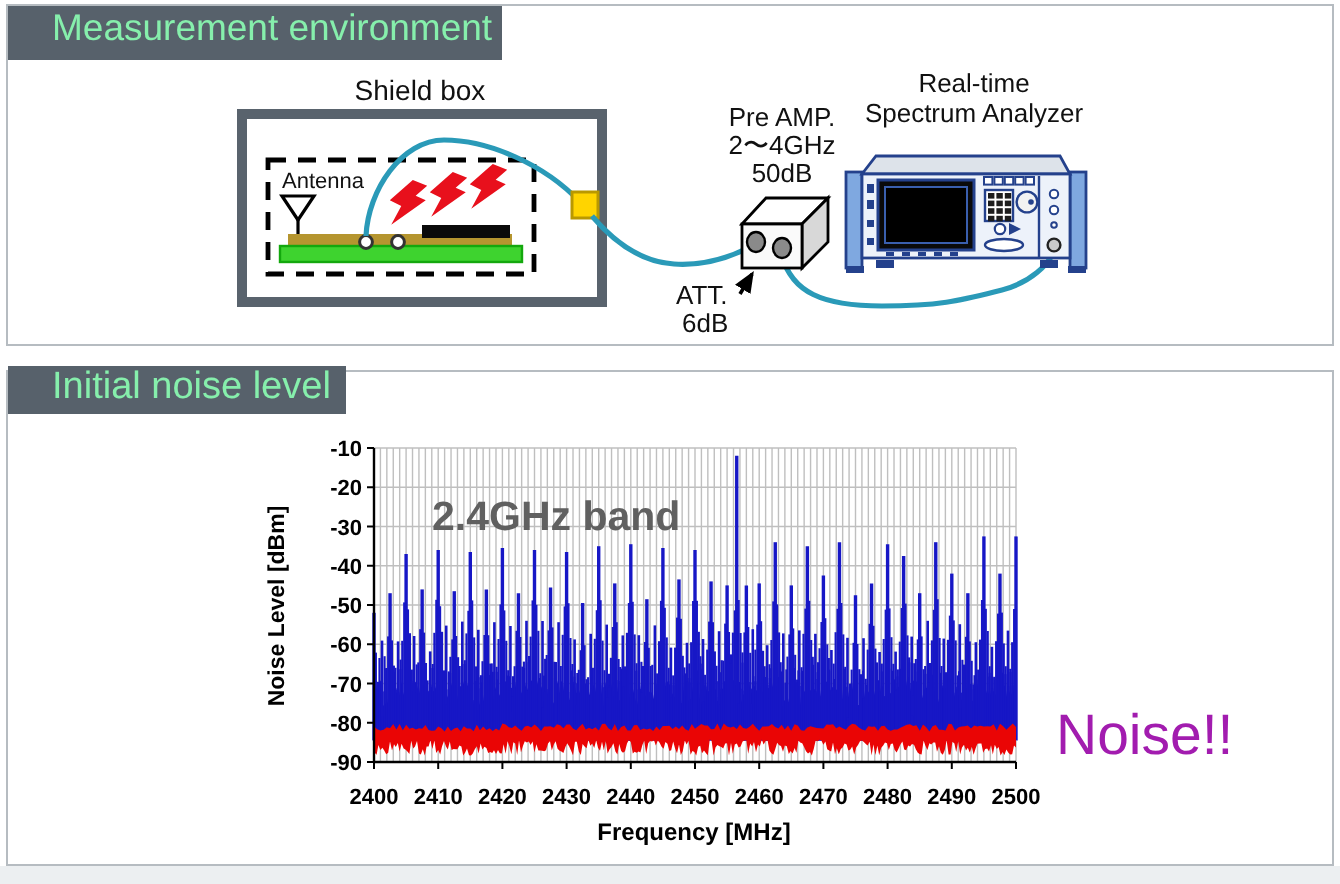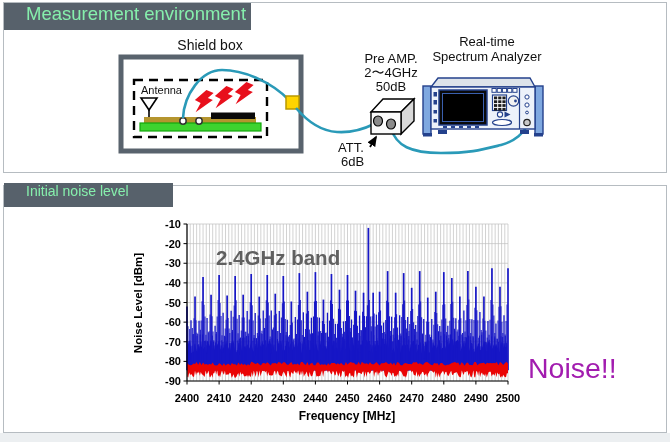--- a/index.html
+++ b/index.html
@@ -3,21 +3,21 @@
 <meta charset="utf-8">
 <style>
   * { margin:0; padding:0; box-sizing:border-box; }
   html,body { width:670px; height:442px; background:#ffffff; font-family:"Liberation Sans",sans-serif; overflow:hidden; position:relative; }
   #bg { position:absolute; left:0; top:0; width:670px; height:442px; background:#ffffff; z-index:-1; }
   .panel { position:absolute; background:#fff; border:1px solid #b6bcc1; }
   #panel-top { left:3px; top:2px; width:664px; height:171px; }
   #panel-bottom { left:3px; top:185px; width:664px; height:248px; }
   .section-header { position:absolute; background:#57616b; color:#86efac; z-index:5; display:flex; align-items:flex-start; padding-left:22px; }
   #header-1 { left:4px; top:3px; width:247px; height:27px; font-size:18.5px; }
-  #header-2 { left:4px; top:183px; width:169px; height:24px; font-size:14px; }
+  #header-2 { left:4px; top:183px; width:169px; height:24px; font-size:19px; }
   #page-bottom-strip { position:absolute; left:0; top:433px; width:670px; height:9px; background:#eceff1; }
   svg { position:absolute; left:0; }
   #diagram-svg { top:0; }
   #chart-svg { top:184px; }
   #noise-callout { position:absolute; left:528px; top:352px; font-size:28.5px; color:#a21caf; z-index:6; }
 </style>
 </head>
 <body>
 
 <div id="bg"></div>

